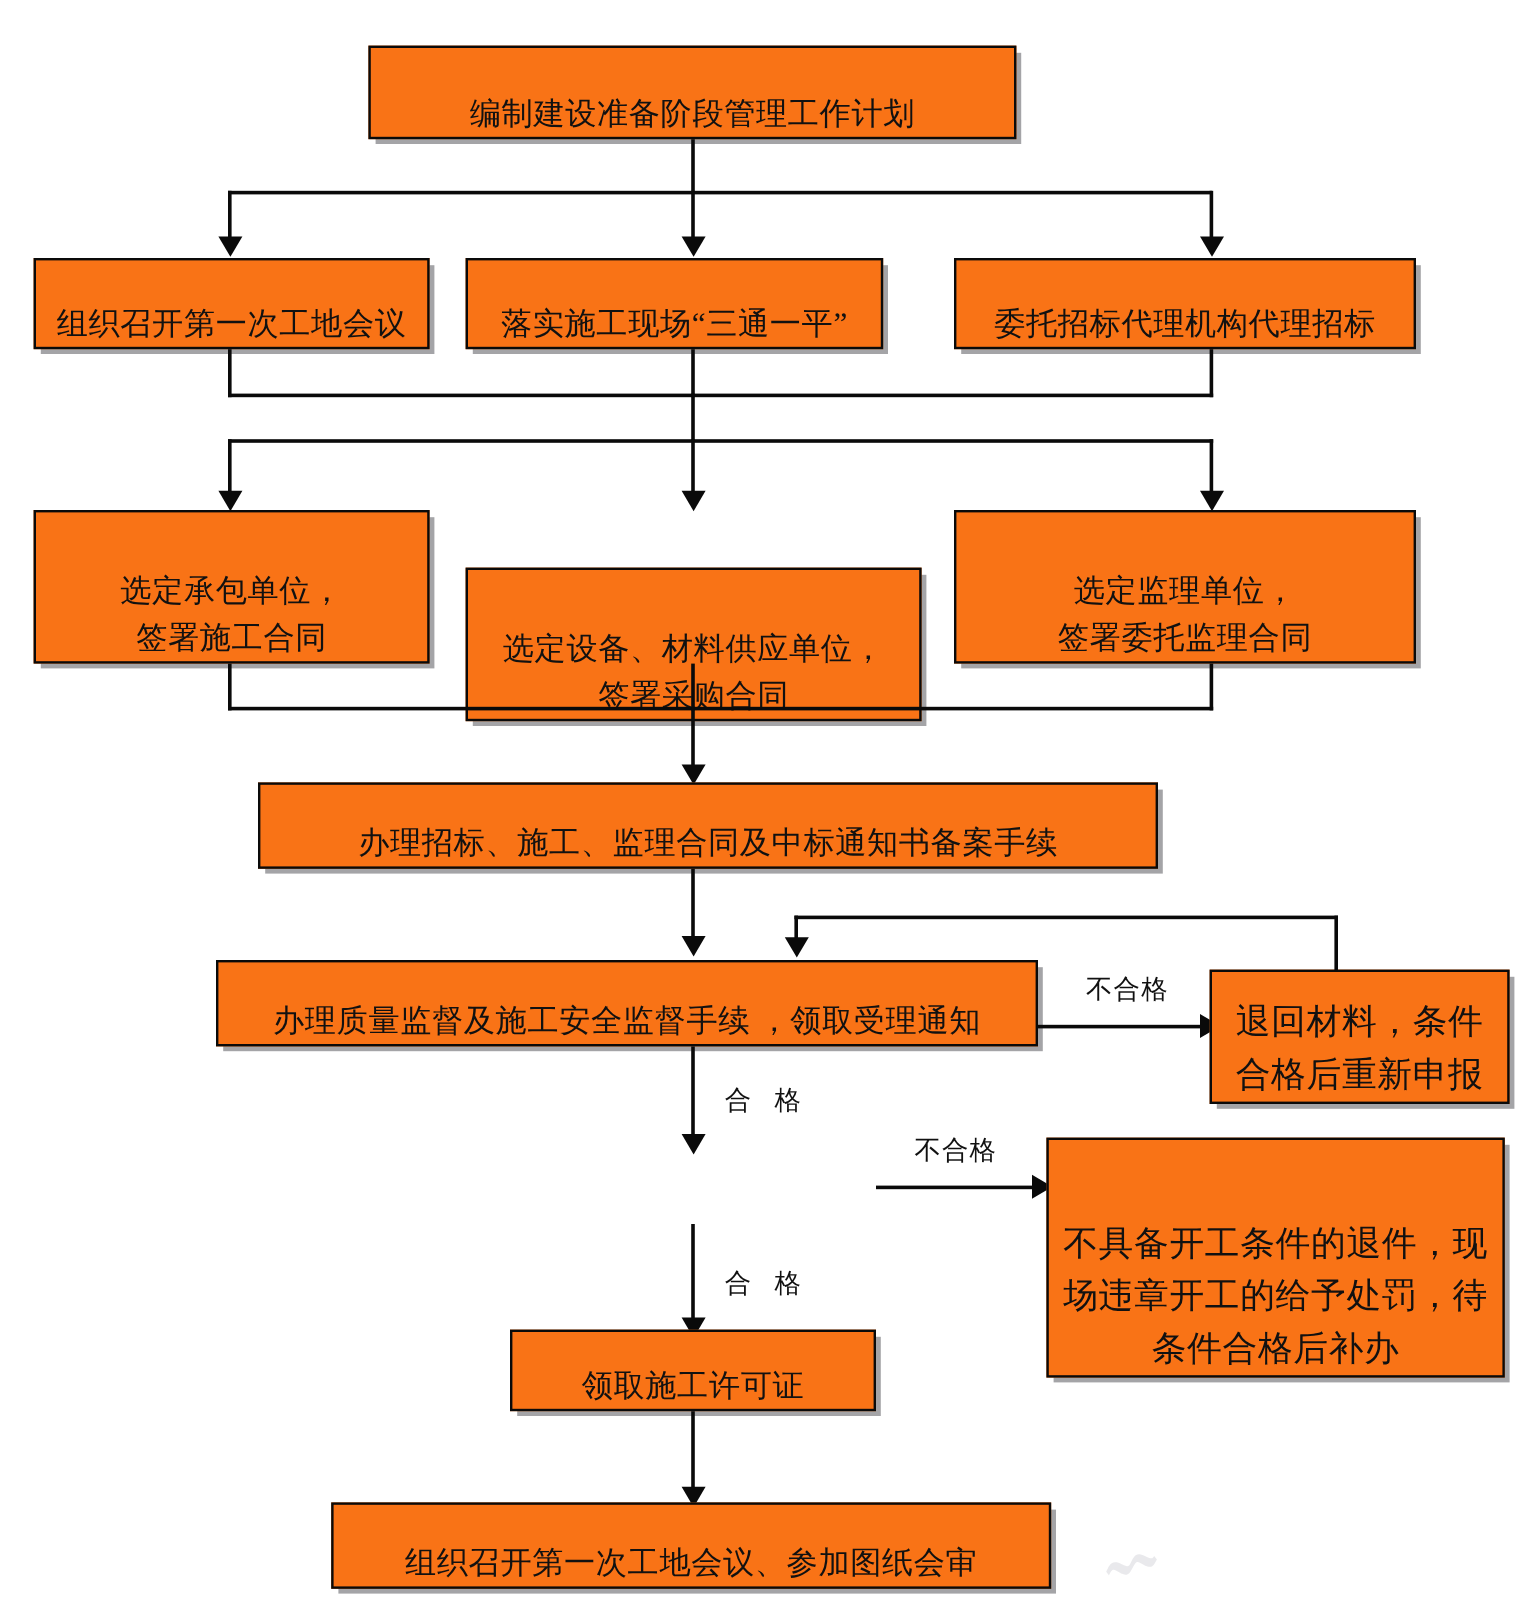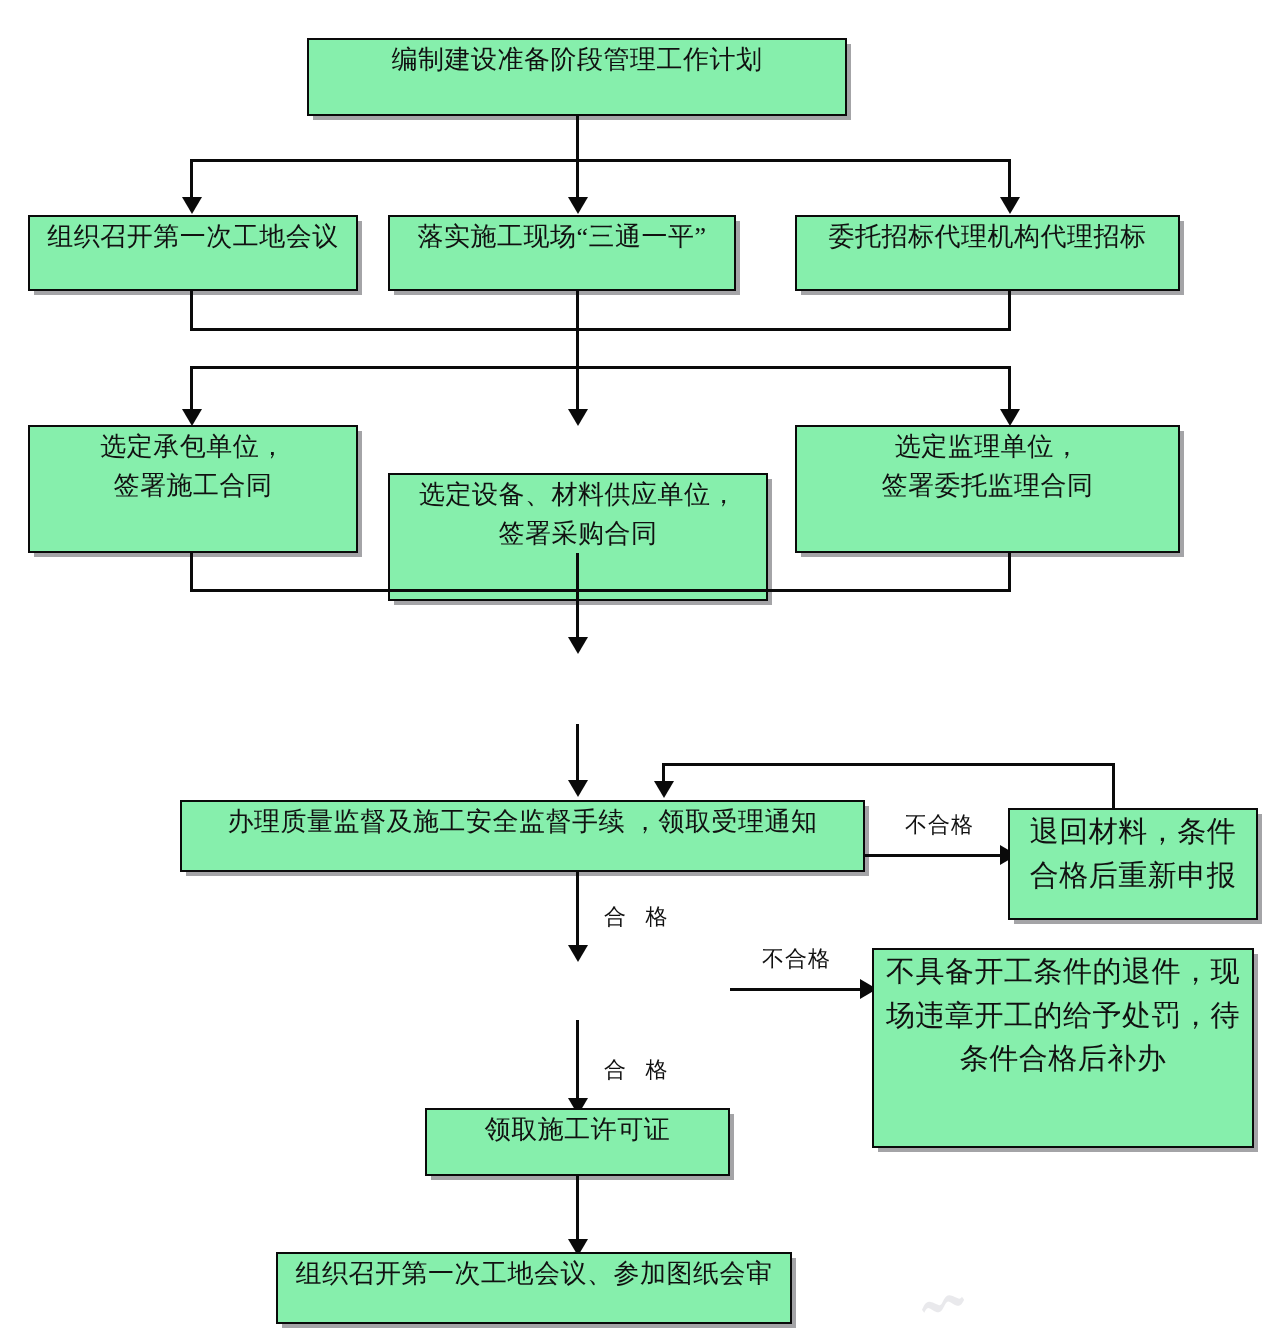--- a/index.html
+++ b/index.html
@@ -12,27 +12,27 @@
     width: 1280px;
     height: 1344px;
     background: #ffffff;
     font-family: "Liberation Serif", "DejaVu Serif", serif;
     overflow: hidden;
   }
   
   .box {
     position: absolute;
     box-sizing: border-box;
-    background: #86efac;
+    background: #f97316;
     border: 2px solid #0a0a0a;
     box-shadow: 5px 5px 0 -1px rgba(90,90,95,0.55);
     display: flex;
     flex-direction: column;
     align-items: center;
-    justify-content: flex-start;
+    justify-content: flex-end;
     text-align: center;
     color: #111111;
     letter-spacing: 0.5px;
     line-height: 1.5;
   }
   .box .ln { display: block; white-space: nowrap; }
   .fs-26 { font-size: 26px; }
   .fs-25 { font-size: 29px; }
 
   
@@ -133,20 +133,23 @@
     <span class="ln">签署委托监理合同</span>
   </div>
 
   <div class="vline" style="left:190px; top:553px; height:39px;"></div>
   <div class="vline" style="left:576px; top:553px; height:39px;"></div>
   <div class="vline" style="left:1008px; top:553px; height:39px;"></div>
   <div class="hline" style="left:190px; top:589px; width:821px;"></div>
   <div class="vline" style="left:576px; top:589px; height:50px;"></div>
   <div class="arrow-down" style="left:568px; top:637px;"></div>
 
+  <div class="box fs-26" style="left:215px; top:652px; width:750px; height:72px;">
+    <span class="ln">办理招标、施工、监理合同及中标通知书备案手续</span>
+  </div>
 
   <div class="vline" style="left:576px; top:724px; height:58px;"></div>
   <div class="arrow-down" style="left:568px; top:780px;"></div>
 
   <div class="box fs-26" style="left:180px; top:800px; width:685px; height:72px;">
     <span class="ln">办理质量监督及施工安全监督手续 ，领取受理通知</span>
   </div>
 
   <div class="hline" style="left:865px; top:854px; width:140px;"></div>
   <div class="arrow-right" style="left:1000px; top:845px;"></div>
@@ -181,19 +184,19 @@
   <div class="arrow-down" style="left:568px; top:1098px;"></div>
   <div class="edge-label spaced" style="left:604px; top:1055px;">合 格</div>
 
   <div class="box fs-26" style="left:425px; top:1108px; width:305px; height:68px;">
     <span class="ln">领取施工许可证</span>
   </div>
 
   <div class="vline" style="left:576px; top:1176px; height:65px;"></div>
   <div class="arrow-down" style="left:568px; top:1239px;"></div>
 
-  <div class="box fs-26" style="left:276px; top:1252px; width:516px; height:72px;">
+  <div class="box fs-26" style="left:276px; top:1252px; width:600px; height:72px;">
     <span class="ln">组织召开第一次工地会议、参加图纸会审</span>
   </div>
 
   <div class="watermark" style="left:920px; top:1268px;">〰</div>
 
 </div>
 
 </body></html>

